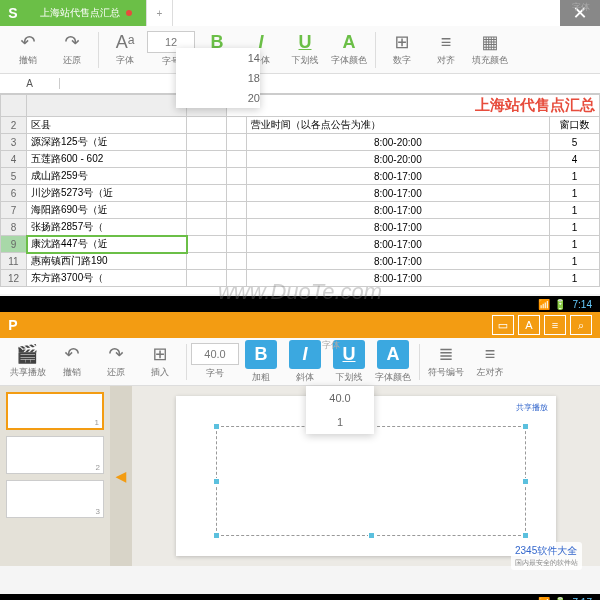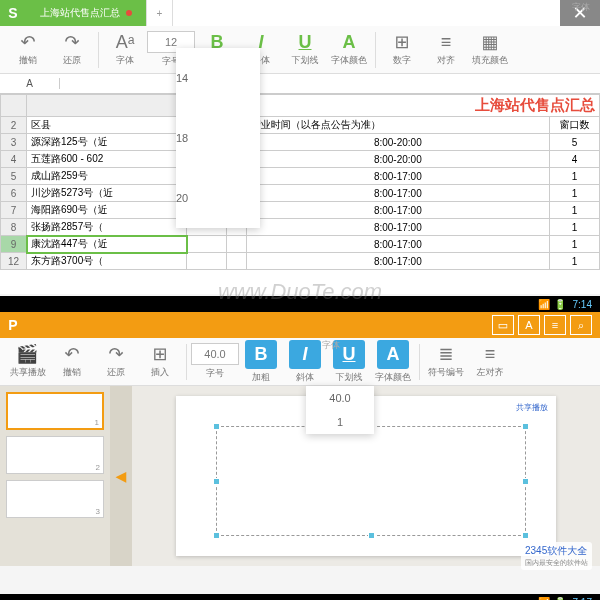--- a/index.html
+++ b/index.html
@@ -27,41 +27,41 @@
 .cell-ref .ref{width:60px;text-align:center;border-right:1px solid #ccc;color:#555}
 .sheet{background:#fff;height:200px;overflow:hidden;position:relative}
 table{border-collapse:collapse;width:100%}
 td,th{border:1px solid #ccc;padding:1px 4px;font-size:10px;height:15px;white-space:nowrap;overflow:hidden}
 th{background:#eee;font-weight:normal;color:#666;text-align:center}
 th.row{width:26px}
 .title-cell{color:#e74c3c;font-weight:bold;font-size:15px;text-align:right}
 .sel-row th{background:#a8d8a8}
 .sel-cell{outline:2px solid #6bbf47;outline-offset:-1px}
 .dropdown{position:absolute;left:176px;top:48px;width:84px;background:#fff;box-shadow:0 2px 8px rgba(0,0,0,.2);z-index:10}
-.dropdown div{padding:24px 0;text-align:left;color:#666;font-size:11px}
+.dropdown div{padding:4px 0;text-align:right;color:#666;font-size:11px}
 .statusbar{height:16px;background:#000;color:#6cf;display:flex;align-items:center;justify-content:flex-end;padding:0 8px;font-size:10px;gap:6px}
 .bottom-panel{height:282px}
 .orange-tabbar{height:26px;background:#f39c12;display:flex;align-items:stretch}
 .orange-tabbar .right-icons{margin-left:auto;display:flex;gap:4px;align-items:center;padding-right:8px;color:#fff}
 .right-icons span{width:22px;height:20px;border:1px solid #fff;display:flex;align-items:center;justify-content:center;font-size:11px}
 .ppt-body{display:flex;height:180px;background:#eceae5}
 .thumbs{width:110px;background:#e4e1d8;padding:6px;overflow:hidden}
 .thumb{background:#fff;border:1px solid #ccc;margin-bottom:6px;height:38px;position:relative;display:flex;align-items:center;justify-content:center;font-size:7px;color:#f39c12}
 .thumb.active{border:2px solid #f39c12}
 .thumb .num{position:absolute;bottom:1px;right:3px;font-size:8px;color:#999}
 .slide-area{flex:1;display:flex;align-items:center;justify-content:center;position:relative}
 .slide{width:380px;height:160px;background:#fff;box-shadow:0 1px 4px rgba(0,0,0,.2);position:relative}
 .textbox{position:absolute;left:40px;top:30px;width:310px;height:110px;border:1px dashed #999}
 .handle{width:7px;height:7px;background:#5bc0de;position:absolute;border:1px solid #fff}
 .slide-text{position:absolute;left:50px;bottom:42px;color:#f39c12;font-size:16px;font-style:italic;font-weight:bold}
 .logo{position:absolute;right:8px;top:6px;font-size:8px;color:#36c}
 .dropdown2{position:absolute;left:174px;top:0;width:68px;background:#fff;box-shadow:0 2px 8px rgba(0,0,0,.2);z-index:5}
 .dropdown2 div{padding:6px 0;text-align:center;color:#666;font-size:11px}
 .watermark{position:absolute;left:50%;top:292px;transform:translate(-50%,-50%);color:rgba(120,120,120,.35);font-size:22px;font-style:italic;pointer-events:none;z-index:20}
-.mascot{position:absolute;right:8px;bottom:30px;font-size:8px;color:#36c;background:rgba(255,255,255,.85);padding:2px 4px;border-radius:3px;z-index:15}
+.mascot{position:absolute;right:18px;bottom:30px;font-size:8px;color:#36c;background:rgba(255,255,255,.85);padding:2px 4px;border-radius:3px;z-index:15}
 .mascot .sub{color:#888;font-size:7px}
 .arrow-btn{width:22px;background:#d8d4c8;display:flex;align-items:center;justify-content:center;color:#f39c12;font-size:14px}
 </style>
 </head>
 <body>
 
 <div class="panel top-panel">
   <div class="tabbar">
     <div class="app-icon">S</div>
     <div class="tab active">
@@ -189,20 +189,28 @@
             <th class="row">8</th>
             <td>张扬路2857号（</td>
             <td></td>
             <td></td>
             <td style="text-align:center">8:00-17:00</td>
             <td style="text-align:center">1</td>
           </tr>
       <tr class="sel-row">
             <th class="row">9</th>
             <td class="sel-cell">康沈路447号（近</td>
+            <td></td>
+            <td></td>
+            <td style="text-align:center">8:00-17:00</td>
+            <td style="text-align:center">1</td>
+          </tr>
+      <tr>
+            <th class="row">11</th>
+            <td>惠南镇西门路190</td>
             <td></td>
             <td></td>
             <td style="text-align:center">8:00-17:00</td>
             <td style="text-align:center">1</td>
           </tr>
       <tr>
             <th class="row">12</th>
             <td>东方路3700号（</td>
             <td></td>
             <td></td>

